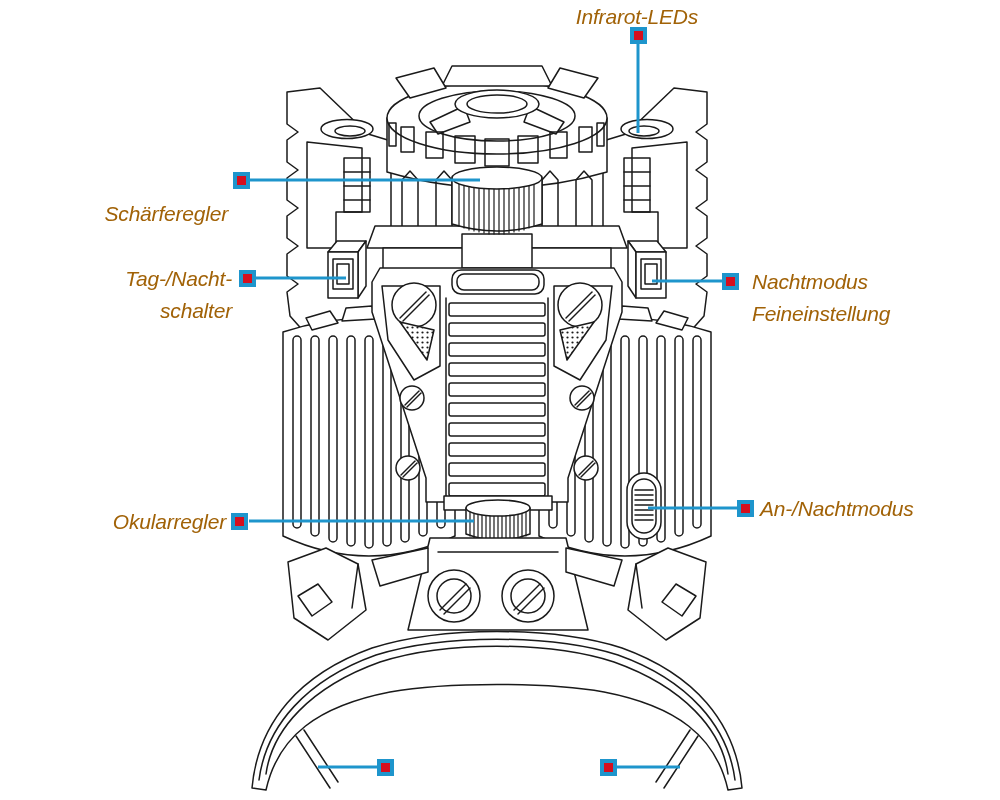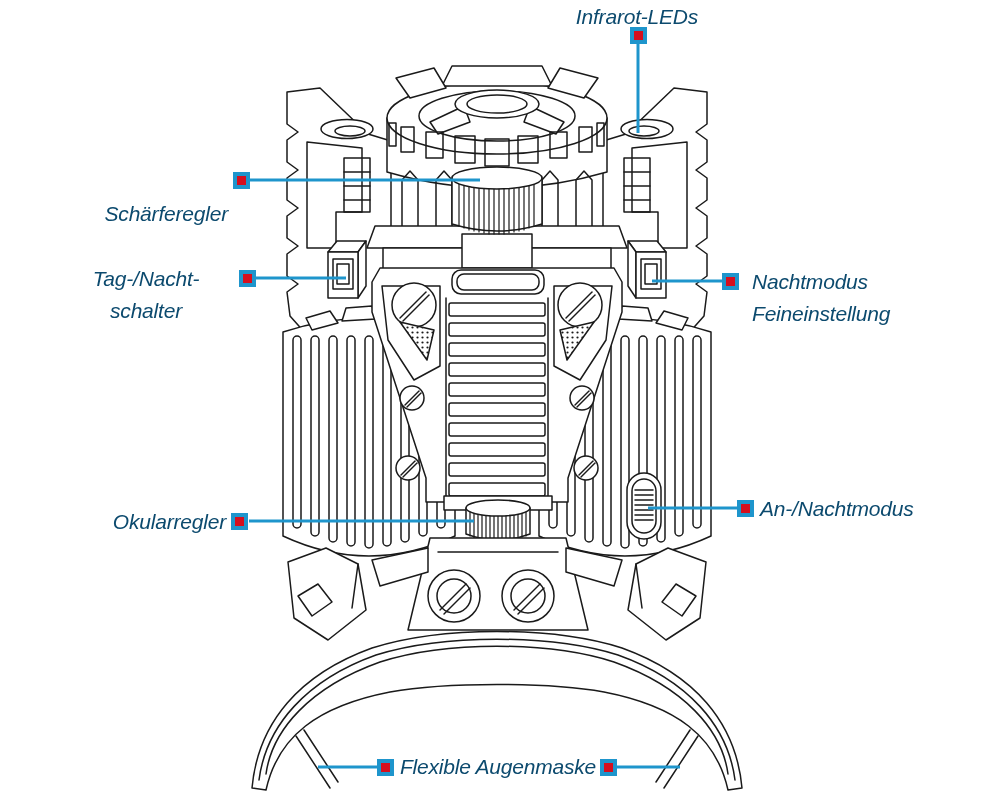--- a/index.html
+++ b/index.html
@@ -2,21 +2,21 @@
 <html><head>
 <meta charset="utf-8">
 <style>
   html,body{margin:0;padding:0;background:#fff;}
   .stage{position:relative;width:1000px;height:800px;background:#fff;overflow:hidden;
          font-family:"Liberation Sans",sans-serif;}
   .stage svg{position:absolute;left:0;top:0;}
   .art{stroke:#1a1a1a;stroke-width:1.5;fill:none;stroke-linejoin:round;stroke-linecap:round;}
   .w{fill:#ffffff;}
   .leader{stroke:#1E95CC;stroke-width:3;fill:none;}
-  .lbl{position:absolute;color:#0c4a6e;font-style:italic;font-size:21px;line-height:32px;
+  .lbl{position:absolute;color:#a16207;font-style:italic;font-size:21px;line-height:32px;
        letter-spacing:-0.2px;white-space:nowrap;}
   .lbl.r{text-align:right;}
   .lbl.c{text-align:center;}
   .lbl span{display:block;}
   .marker{position:absolute;width:9px;height:9px;background:#D50F1E;border:4px solid #1E95CC;}
 </style>
 </head>
 <body>
 
 <div class="stage">
@@ -308,28 +308,27 @@
   <div class="marker" style="left:722px;top:273px;"></div>
   <div class="marker" style="left:231px;top:513px;"></div>
   <div class="marker" style="left:737px;top:500px;"></div>
   <div class="marker" style="left:377px;top:759px;"></div>
   <div class="marker" style="left:600px;top:759px;"></div>
 
   <div class="lbl c" style="left:557px;top:1px;width:160px;">Infrarot-LEDs</div>
 
   <div class="lbl r" style="left:60px;top:166px;width:168px;margin-top:32px;">Schärferegler</div>
 
-  <div class="lbl r" style="left:60px;top:263px;width:172px;text-align:center;">
+  <div class="lbl r" style="left:60px;top:263px;width:172px;">
     <span>Tag-/Nacht-</span>
     <span>schalter</span>
   </div>
 
   <div class="lbl" style="left:752px;top:266px;width:210px;">
     <span>Nachtmodus</span>
     <span>Feineinstellung</span>
   </div>
 
   <div class="lbl r" style="left:60px;top:506px;width:166px;">Okularregler</div>
 
   <div class="lbl" style="left:760px;top:493px;width:200px;">An-/Nachtmodus</div>
 
-  <div class="lbl c" style="left:398px;top:751px;width:200px;">Flexible Augenmaske</div>
 </div>
 
 </body></html>

